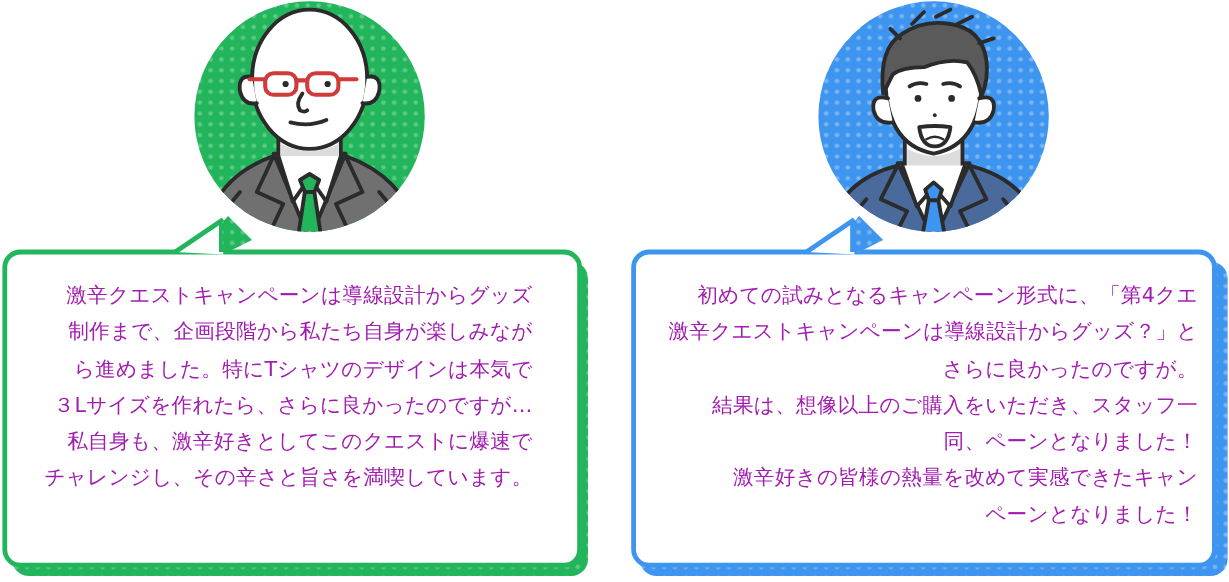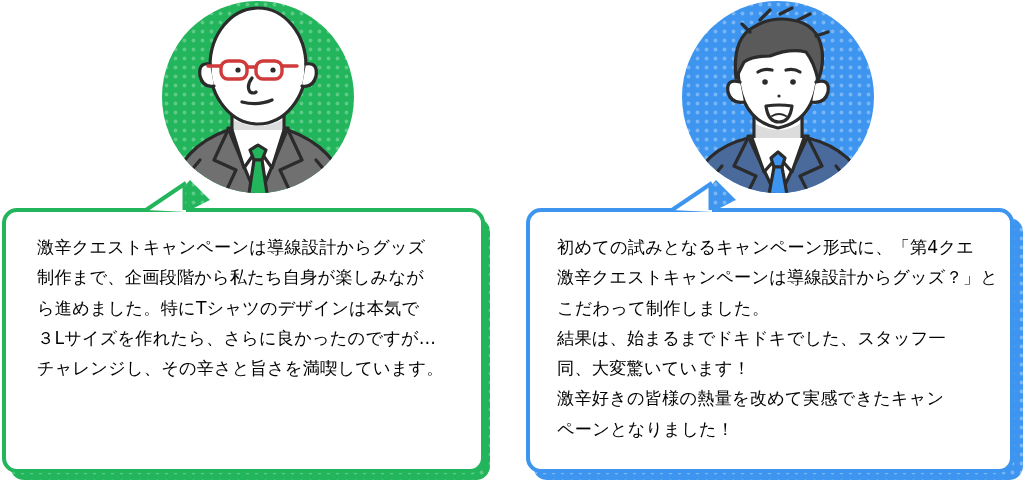--- a/index.html
+++ b/index.html
@@ -2,25 +2,26 @@
 <html><head>
 <meta charset="utf-8">
 <style>
   html, body { margin: 0; padding: 0; background: #ffffff; }
   body { width: 1024px; height: 485px; position: relative; overflow: hidden;
          font-family: "DejaVu Sans", "Liberation Sans", sans-serif; }
   .card { position: absolute; }
   .card svg.scene { position: absolute; left: 0; top: 0; }
   .text {
     position: absolute;
-    color: #000000;
+    color: #a21caf;
     font-size: 17.2px;
     line-height: 30.3px;
     letter-spacing: 0.2px;
     white-space: nowrap;
+    text-align: right;
   }
   .text .line { display: block; }
 </style>
 </head>
 <body>
 
 <div class="card" style="left:0;top:0;width:500px;height:485px;">
   <svg class="scene" width="500" height="485" viewBox="0 0 500 485">
     <defs>
       <pattern id="dotsG" width="9" height="9" patternUnits="userSpaceOnUse">
@@ -83,20 +84,21 @@
 
       <path d="M242 102 Q258 106 272 100" fill="none"></path>
     </g>
   </svg>
 
   <div class="text" style="left:37px;top:232px;">
     <span class="line">激辛クエストキャンペーンは導線設計からグッズ</span>
     <span class="line">制作まで、企画段階から私たち自身が楽しみなが</span>
     <span class="line">ら進めました。特にTシャツのデザインは本気で</span>
     <span class="line">３Lサイズを作れたら、さらに良かったのですが…</span>
+    <span class="line">私自身も、激辛好きとしてこのクエストに爆速で</span>
     <span class="line">チャレンジし、その辛さと旨さを満喫しています。</span>
   </div>
 </div>
 
 <div class="card" style="left:520px;top:0;width:504px;height:419px;">
   <svg class="scene" width="504" height="485" viewBox="520 0 504 485">
     <defs>
       <pattern id="dotsB" width="9" height="9" patternUnits="userSpaceOnUse">
         <rect width="9" height="9" fill="#3d95ef"></rect>
         <circle cx="4.5" cy="4.5" r="1.9" fill="#7ab6f5"></circle>
@@ -146,19 +148,19 @@
       <circle cx="779" cy="96" r="1.6" fill="#2b2b2b" stroke="none"></circle>
 
       <path d="M766 106 Q779 104 792 106 Q790 122 779 122 Q768 122 766 106 Z" fill="#ffffff"></path>
       <path d="M772 116 Q779 112 786 116" fill="none" stroke-width="2"></path>
     </g>
   </svg>
 
   <div class="text" style="left:37px;top:232px;">
     <span class="line">初めての試みとなるキャンペーン形式に、「第4クエ</span>
     <span class="line">激辛クエストキャンペーンは導線設計からグッズ？」と</span>
-    <span class="line">こだわって制作しました。</span>
-    <span class="line">結果は、始まるまでドキドキでした、スタッフ一</span>
-    <span class="line">同、大変驚いています！</span>
+    <span class="line">さらに良かったのですが。</span>
+    <span class="line">結果は、想像以上のご購入をいただき、スタッフ一</span>
+    <span class="line">同、ペーンとなりました！</span>
     <span class="line">激辛好きの皆様の熱量を改めて実感できたキャン</span>
     <span class="line">ペーンとなりました！</span>
   </div>
 </div>
 
 </body></html>

